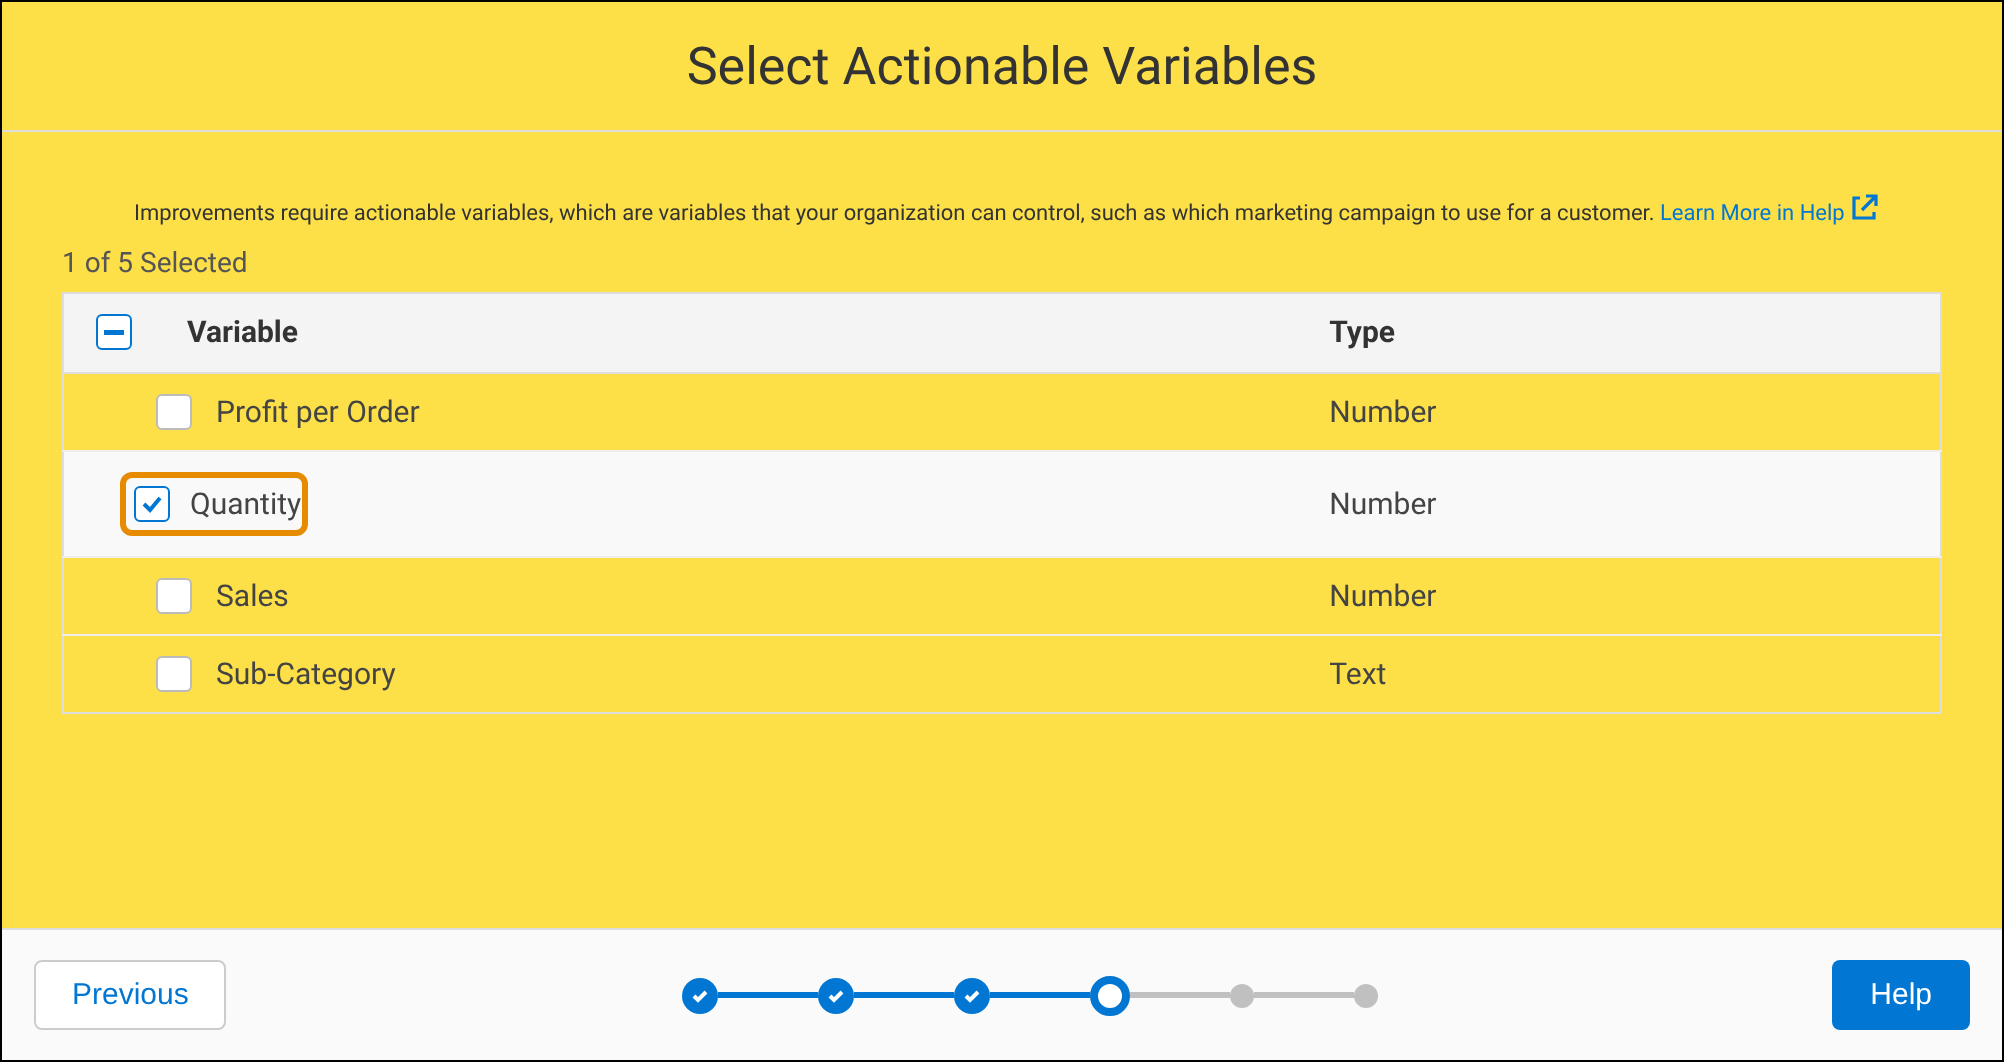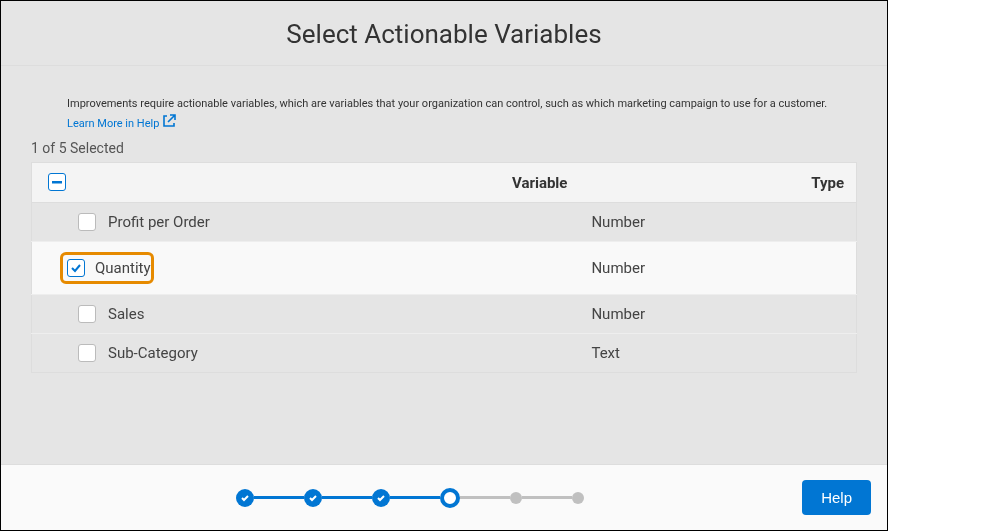--- a/index.html
+++ b/index.html
@@ -1,27 +1,27 @@
 <!DOCTYPE html>
 <html><head>
 <meta charset="utf-8">
 <style>
 * { box-sizing: border-box; margin: 0; padding: 0; }
 body { font-family: -apple-system, BlinkMacSystemFont, "Segoe UI", Roboto, Arial, sans-serif; background: #fff; color: #333; }
-.container { width: 888px; height: 531px; border: 1px solid #000; position: relative; background: #e5e5e5; }
+.container { width: 1002px; height: 531px; border: 1px solid #000; position: relative; background: #fde047; }
 .header { text-align: center; padding: 18px 0 16px; border-bottom: 1px solid #ddd; }
 .header h1 { font-size: 26px; font-weight: 400; color: #333; }
 .content { padding: 30px 30px 0 30px; }
 .description { font-size: 11px; line-height: 1.5; color: #333; margin-bottom: 6px; margin-left: 36px; }
 .learn-link { color: #0176d3; text-decoration: none; }
 .learn-link .ext-icon { display: inline-block; vertical-align: -2px; margin-left: 2px; }
 .selection-count { font-size: 14px; color: #555; margin-bottom: 6px; }
 .table { width: 100%; border: 1px solid #ddd; border-collapse: collapse; }
 .table-header { background: #f4f4f4; }
-.table-header th { text-align: right; padding: 10px 12px; font-size: 15px; font-weight: 700; color: #333; border-bottom: 1px solid #ddd; }
+.table-header th { text-align: left; padding: 10px 12px; font-size: 15px; font-weight: 700; color: #333; border-bottom: 1px solid #ddd; }
 .table-header th.check-col { width: 50px; text-align: center; }
 .table tr.row td { padding: 10px 12px; border-top: 1px solid #eee; font-size: 15px; color: #444; }
 .table tr.row.alt { background: #f9f9f9; }
 .cbox { width: 18px; height: 18px; border: 1px solid #bbb; border-radius: 3px; display: inline-flex; align-items: center; justify-content: center; background: #fff; cursor: pointer; }
 .cbox.checked { border-color: #0176d3; }
 .cbox.indeterminate { border-color: #0176d3; }
 .cbox svg { display: block; }
 .highlight { border: 3px solid #e68a00; border-radius: 6px; padding: 4px 0 4px 4px; display: inline-flex; align-items: center; gap: 10px; margin-left: -6px; }
 .footer { position: absolute; bottom: 0; left: 0; right: 0; height: 66px; border-top: 1px solid #ddd; background: #fafafa; display: flex; align-items: center; padding: 0 16px; }
 .btn { padding: 8px 18px; border-radius: 4px; font-size: 15px; cursor: pointer; border: 1px solid transparent; }
@@ -112,20 +112,21 @@
             <span>Sub-Category</span>
           </span>
         </td>
         <td>Text</td>
       </tr>
     </tbody>
   </table>
 </div>
 
 <div class="footer">
+  <button class="btn btn-prev">Previous</button>
   <div class="stepper">
     <span class="step-dot done">
           <svg width="10" height="10" viewBox="0 0 10 10">
             <path fill="none" stroke="#fff" stroke-width="2" d="M2 5l2 2 4-4"></path>
           </svg>
         </span>
     <span class="step-line done"></span>
     <span class="step-dot done">
           <svg width="10" height="10" viewBox="0 0 10 10">
             <path fill="none" stroke="#fff" stroke-width="2" d="M2 5l2 2 4-4"></path>

